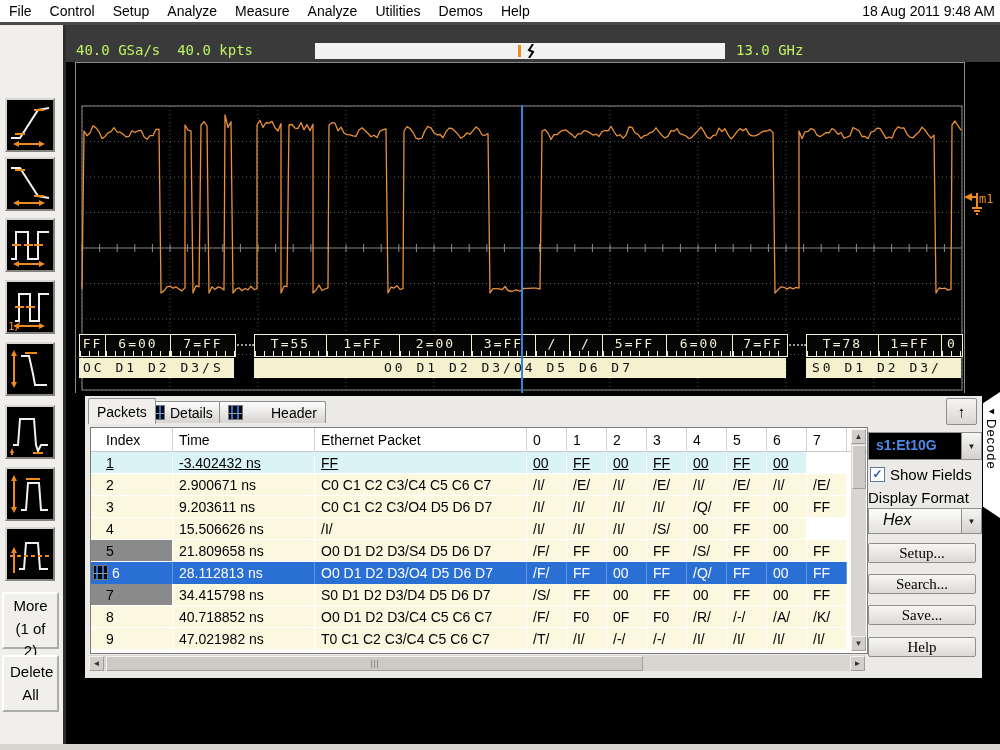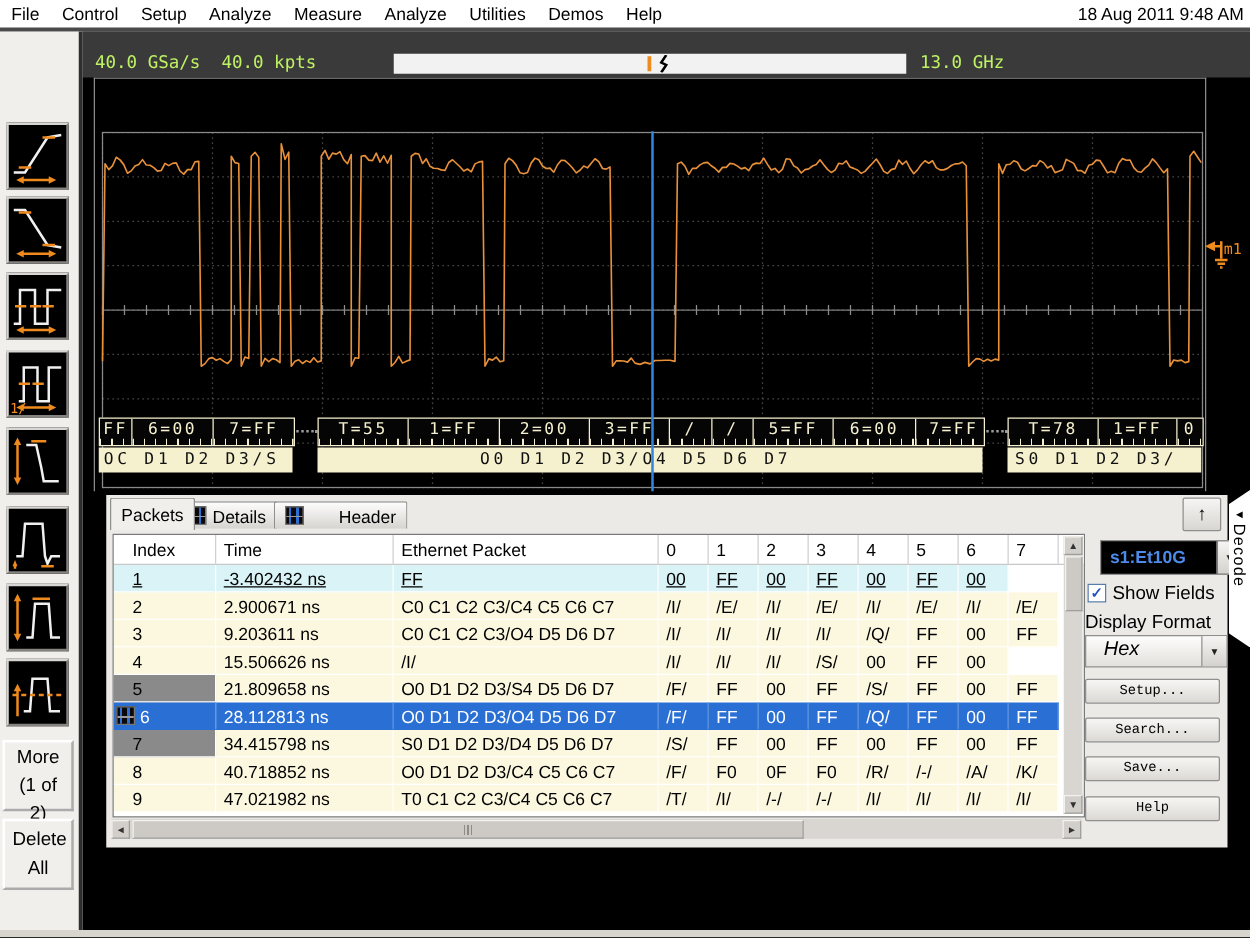--- a/index.html
+++ b/index.html
@@ -75,35 +75,35 @@
         font-size:8px;display:flex;align-items:center;justify-content:center;cursor:pointer;}
   .sb .thumb{position:absolute;background:#cdcac5;border:1px outset #f4f2ef;cursor:grab;}
   #vscroll{right:1px;top:1px;width:15px;height:222px;}
   #hscroll{left:4px;top:259px;width:776px;height:16px;}
   #hthumb-grip{position:absolute;left:50%;top:3px;width:9px;height:8px;margin-left:-4px;
         background:repeating-linear-gradient(90deg,#8f8c88 0 1px,transparent 1px 3px);}
   
   #up-btn{position:absolute;left:861px;top:2px;width:31px;height:27px;background:linear-gradient(#f6f5f3,#d9d6d2);
         border:1px solid #8f8f8f;border-radius:2px;font-size:15px;color:#000;cursor:pointer;}
   #src-select{position:absolute;left:783px;top:36px;width:112px;height:26px;border:1px solid #8f8f8f;
-        background:#000;display:flex;cursor:pointer;margin-left:12px;}
+        background:#000;display:flex;cursor:pointer;}
   #src-text{flex:1;color:#4d8bea;font-size:14px;font-weight:bold;line-height:24px;padding-left:7px;}
   .drop-arr{width:19px;background:linear-gradient(#f6f5f3,#d5d2ce);border-left:1px solid #8f8f8f;
         color:#222;font-size:8px;display:flex;align-items:center;justify-content:center;}
   #showfields{position:absolute;left:785px;top:70px;display:flex;align-items:center;gap:5px;
         font-size:15px;color:#000;cursor:pointer;}
   #cbx{width:13px;height:13px;background:#fff;border:1px solid #5a7ca8;color:#2255bb;
         font-size:12px;line-height:13px;text-align:center;font-weight:bold;}
   #fmt-label{position:absolute;left:783px;top:93px;font-size:15px;color:#000;}
   #fmt-select{position:absolute;left:783px;top:112px;width:112px;height:24px;border:1px solid #8f8f8f;
         background:linear-gradient(#fdfdfc,#e3e1dd);display:flex;cursor:pointer;}
   #fmt-text{flex:1;font-size:16px;color:#000;line-height:22px;padding-left:14px;font-style:italic;}
   .cmd-btn{position:absolute;left:783px;width:108px;height:20px;background:linear-gradient(#f7f6f4,#dcd9d5);
-        border:1px solid #8f8f8f;border-radius:2px;font-size:11px;color:#000;cursor:pointer;
-        font-family:Liberation Mono, monospace;}
+        border:1px solid #8f8f8f;border-radius:2px;font-size:15px;color:#000;cursor:pointer;
+        font-family:Liberation Serif, serif;}
   
   #decode-tab{position:absolute;left:983px;top:392px;width:17px;height:126px;background:#fff;z-index:12;
         clip-path:polygon(0 9%,100% 0,100% 100%,0 91%);display:flex;flex-direction:column;align-items:center;}
   #decode-arr{font-size:9px;color:#000;margin-top:14px;}
   #decode-txt{writing-mode:vertical-rl;font-size:13px;color:#000;margin-top:3px;letter-spacing:1px;}
   #bottom-strip{position:absolute;left:0;top:744px;width:1000px;height:6px;background:#d8d5cf;z-index:25;}
 </style>
 </head>
 <body>
 

